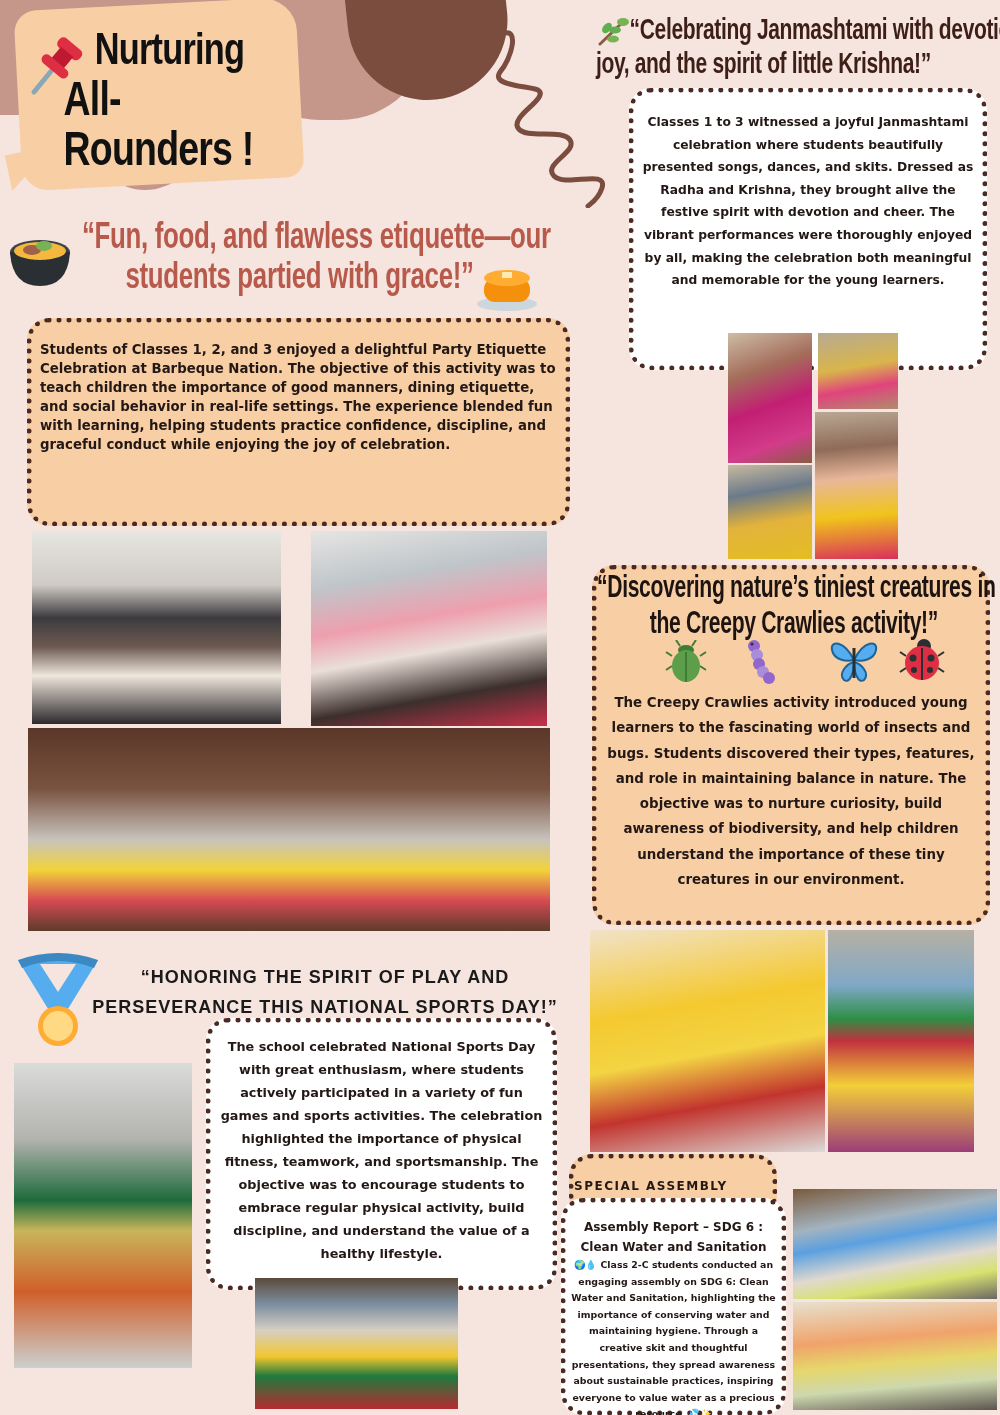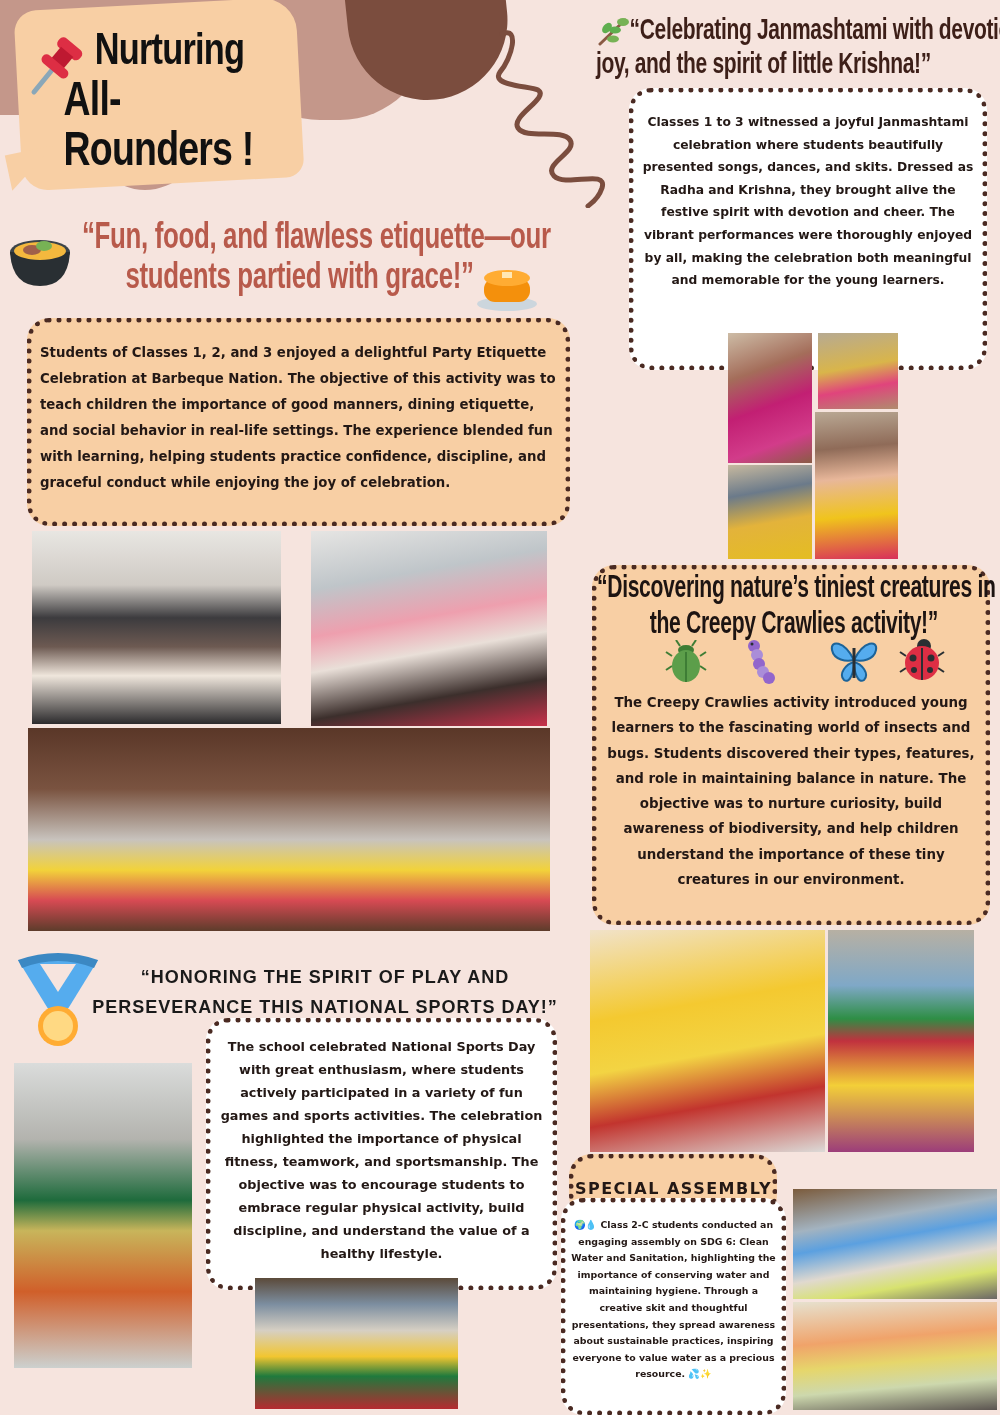--- a/index.html
+++ b/index.html
@@ -70,24 +70,24 @@
 
   
   .dotbox {
     border: 5px dotted #4a2a22;
     border-radius: 22px;
     font-family: "DejaVu Sans", sans-serif;
     font-weight: 700;
     color: #231815;
   }
   .box-janm { left: 629px; top: 88px; width: 358px; height: 282px; background: #fff; font-size: 12.3px; line-height: 22.6px; text-align: center; padding: 18px 8px 0 8px; }
-  .box-food { left: 27px; top: 318px; width: 543px; height: 208px; background: #f8cfa4; font-size: 13.3px; line-height: 26px; padding: 17px 6px 0 8px; }
+  .box-food { left: 27px; top: 318px; width: 543px; height: 208px; background: #f8cfa4; font-size: 13.3px; line-height: 19px; padding: 17px 6px 0 8px; }
   .box-creepy { left: 592px; top: 565px; width: 398px; height: 360px; background: #f8cfa4; font-size: 13.4px; line-height: 25.3px; text-align: center; padding: 120px 4px 0 4px; }
   .box-sports { left: 206px; top: 1018px; width: 351px; height: 272px; background: #fff; font-size: 12.8px; line-height: 23px; text-align: center; padding: 12px 6px 0 6px; }
-  .box-assembly-head { left: 569px; top: 1154px; width: 208px; height: 64px; background: #f8cfa4; font-size: 16px; letter-spacing: 1.5px; text-align: right; padding-top: 20px; }
+  .box-assembly-head { left: 569px; top: 1154px; width: 208px; height: 64px; background: #f8cfa4; font-size: 12px; letter-spacing: 1.5px; text-align: left; padding-top: 20px; }
   .box-assembly { left: 561px; top: 1198px; width: 225px; height: 217px; background: #fff; text-align: center; padding: 14px 4px 0 4px; font-size: 9.4px; line-height: 16.6px; }
   .box-assembly .rt { font-size: 12px; line-height: 20px; display: block; }
 
   
   .photo { overflow: hidden; }
   .ph-j1 { left: 728px; top: 333px; width: 84px; height: 130px; background: linear-gradient(160deg, #cdbca6 0%, #a46d5a 30%, #c21f73 55%, #d23c8a 80%, #8a5c44 100%); }
   .ph-j2 { left: 818px; top: 333px; width: 80px; height: 76px; background: linear-gradient(170deg, #b7aa92 0%, #d9b54a 45%, #e0447c 70%, #b08c6e 100%); }
   .ph-j3 { left: 728px; top: 465px; width: 84px; height: 94px; background: linear-gradient(170deg, #c7b99f 0%, #6b7a8a 30%, #e3b33b 60%, #e4bd22 100%); }
   .ph-j4 { left: 815px; top: 412px; width: 83px; height: 147px; background: linear-gradient(175deg, #b9a894 0%, #8f6b58 25%, #e8b79a 45%, #f0c41c 70%, #d8305b 100%); }
 
@@ -244,16 +244,17 @@
 <div class="abs dotbox box-sports">
   <p>The school celebrated National Sports Day with great enthusiasm, where students actively participated in a variety of fun games and sports activities. The celebration highlighted the importance of physical fitness, teamwork, and sportsmanship. The objective was to encourage students to embrace regular physical activity, build discipline, and understand the value of a healthy lifestyle.</p>
 </div>
 <div class="abs photo ph-s1" title="Students playing ring game"></div>
 <div class="abs photo ph-s2" title="Students playing ball game"></div>
 
 <div class="abs dotbox box-assembly-head">
   <span>SPECIAL ASSEMBLY</span>
 </div>
 <div class="abs dotbox box-assembly">
+  <span class="rt">Assembly Report – SDG 6 : Clean Water and Sanitation</span>
   <p>🌍💧 Class 2-C students conducted an engaging assembly on SDG 6: Clean Water and Sanitation, highlighting the importance of conserving water and maintaining hygiene. Through a creative skit and thoughtful presentations, they spread awareness about sustainable practices, inspiring everyone to value water as a precious resource. 💦✨</p>
 </div>
 <div class="abs photo ph-a1" title="Students performing water skit on stage"></div>
 <div class="abs photo ph-a2" title="Students presenting at Golden assembly"></div>
 
 </body></html>

